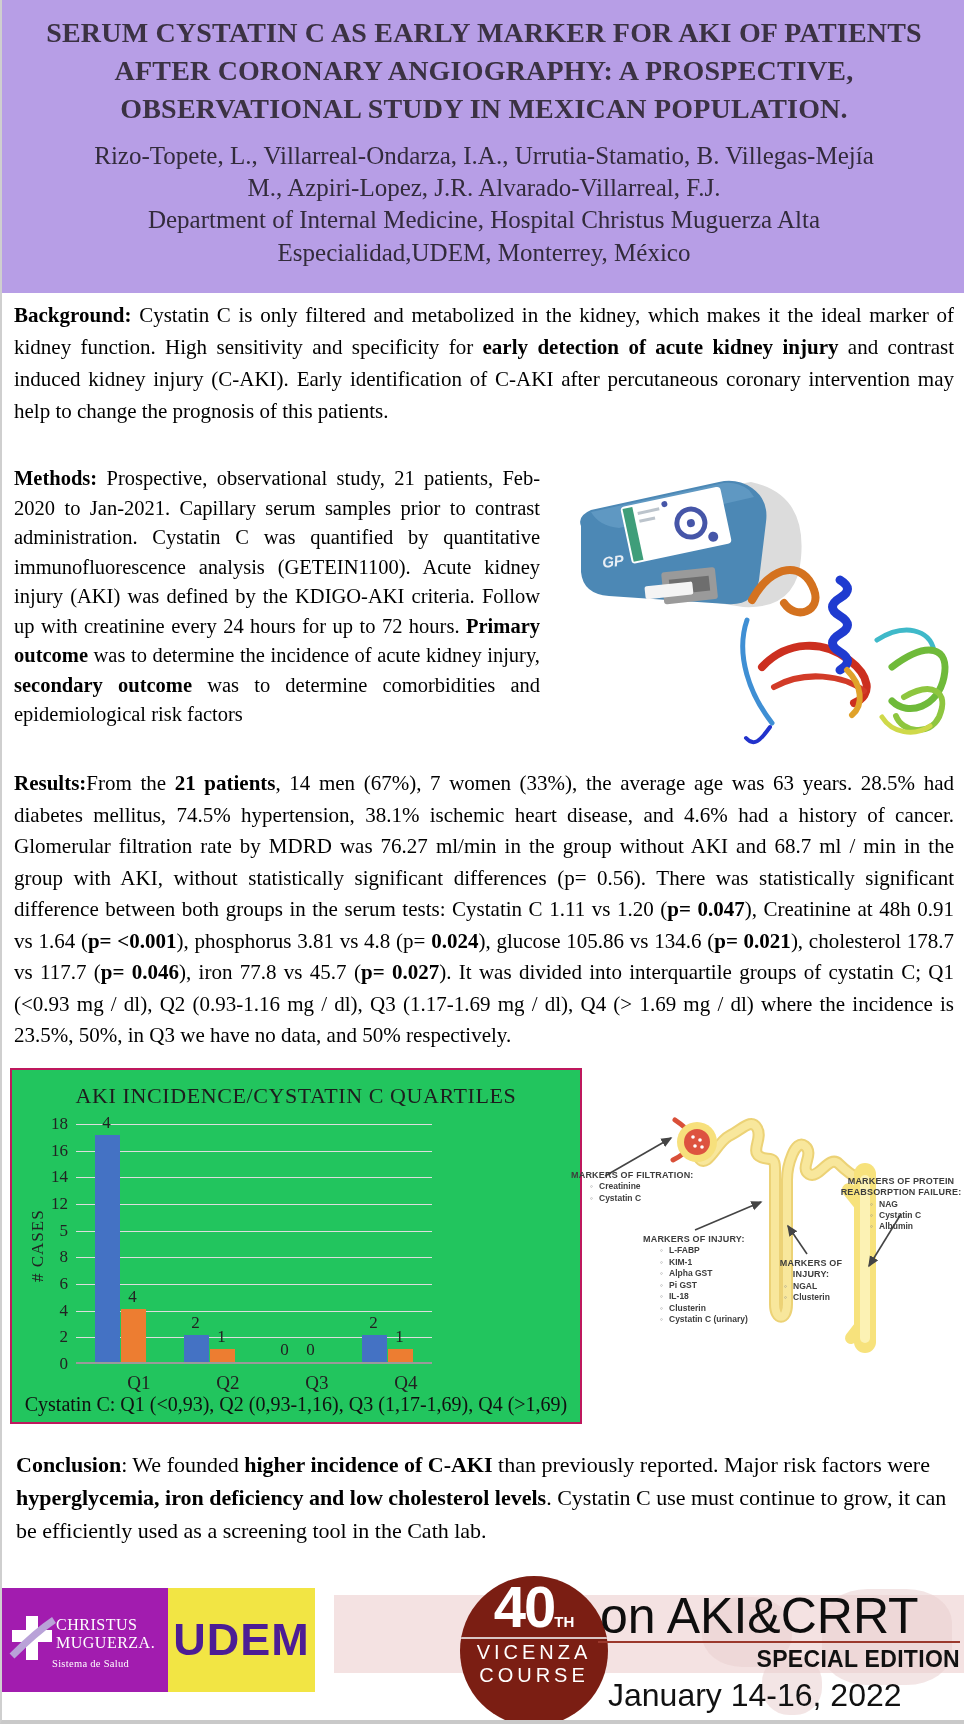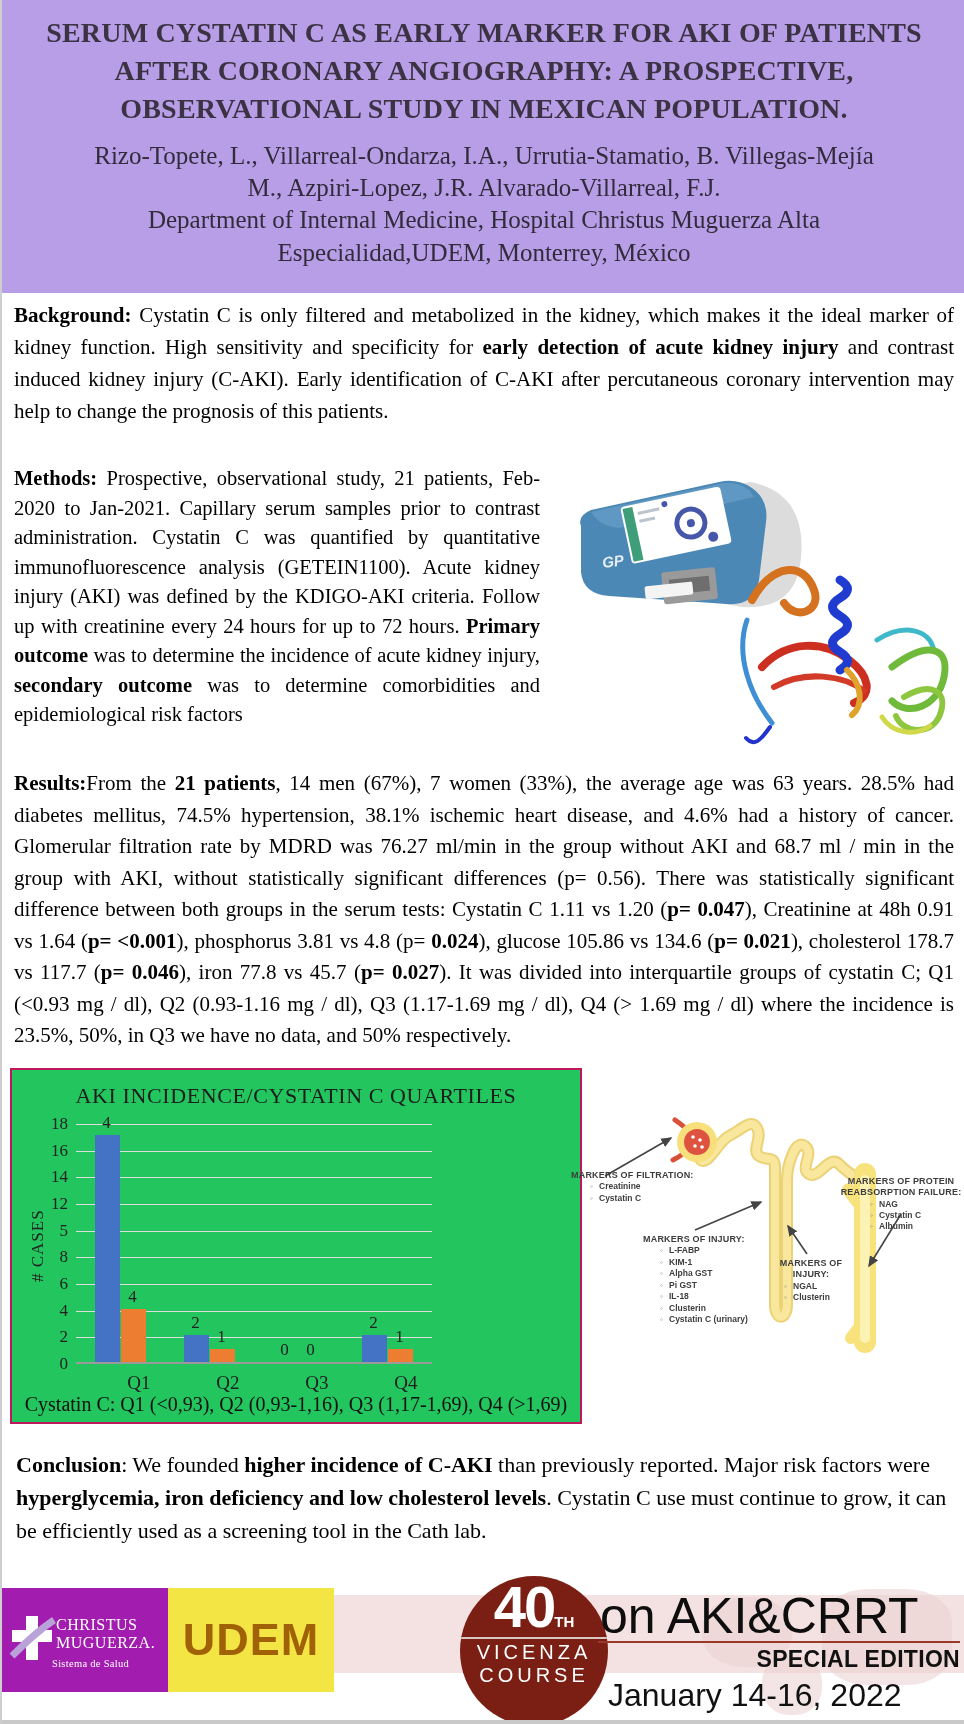--- a/index.html
+++ b/index.html
@@ -48,21 +48,21 @@
 #dg1{left:96px;top:158px;width:132px}#dg1 .ditem{padding-left:26px}#dg1 .ditem::before{left:17px}
 #dg2{left:214px;top:182px;width:100px}#dg2 .dtitle{text-align:center}#dg2 .ditem{padding-left:32px}#dg2 .ditem::before{left:23px}
 #dg3{left:288px;top:100px;width:132px}#dg3 .dtitle{text-align:center}#dg3 .ditem{padding-left:44px}#dg3 .ditem::before{left:35px}
 
 #footer{left:0;top:1585px;width:964px;height:139px;font-family:"Liberation Sans",sans-serif}
 #pinkband{position:absolute;left:332px;top:10px;width:632px;height:78px;background:#f4e2e2}
 .blob{position:absolute;background:#eacfcf;opacity:.55;border-radius:45%}
 #christus{position:absolute;left:0;top:3px;width:166px;height:104px;background:#a21caf;color:#fff}
 #christus .cname{position:absolute;left:54px;top:28px;font-family:"Liberation Serif",serif;font-size:16px;line-height:1.15;letter-spacing:.5px}
 #christus .csub{position:absolute;left:50px;top:70px;font-family:"Liberation Serif",serif;font-size:10.5px;letter-spacing:.3px}
-#udem{position:absolute;left:166px;top:3px;width:166px;height:104px;background:#f2e544;display:flex;align-items:center;justify-content:center;font-size:45px;font-weight:bold;color:#a16207;letter-spacing:1px}
+#udem{position:absolute;left:166px;top:3px;width:147px;height:104px;background:#f2e544;display:flex;align-items:center;justify-content:center;font-size:45px;font-weight:bold;color:#4c1d95;letter-spacing:1px}
 #vicenza{position:absolute;left:458px;top:-9px;width:148px;height:150px;background:#7b1e13;border-radius:50%;color:#fff;text-align:center;overflow:hidden}
 #v40row{margin-top:2px;font-weight:bold;line-height:1}
 #v40{font-size:58px;letter-spacing:-2px}
 #vth{font-size:15px;letter-spacing:0}
 #vline{width:100%;height:2px;background:#d9c6c4;margin:1px 0 2px 0}
 .vword{font-size:20px;letter-spacing:4px;line-height:1.15;font-weight:400}
 #redline{position:absolute;left:596px;top:56px;width:362px;height:2px;background:#9b382c}
 #event-title{position:absolute;left:598px;top:2px;font-size:50px;color:#0e0e0e;white-space:nowrap}
 #edition{position:absolute;left:690px;top:61px;width:268px;text-align:right;font-size:23px;font-weight:bold;color:#111;letter-spacing:.3px}
 #date{position:absolute;left:606px;top:92px;font-size:32px;color:#111;white-space:nowrap}

